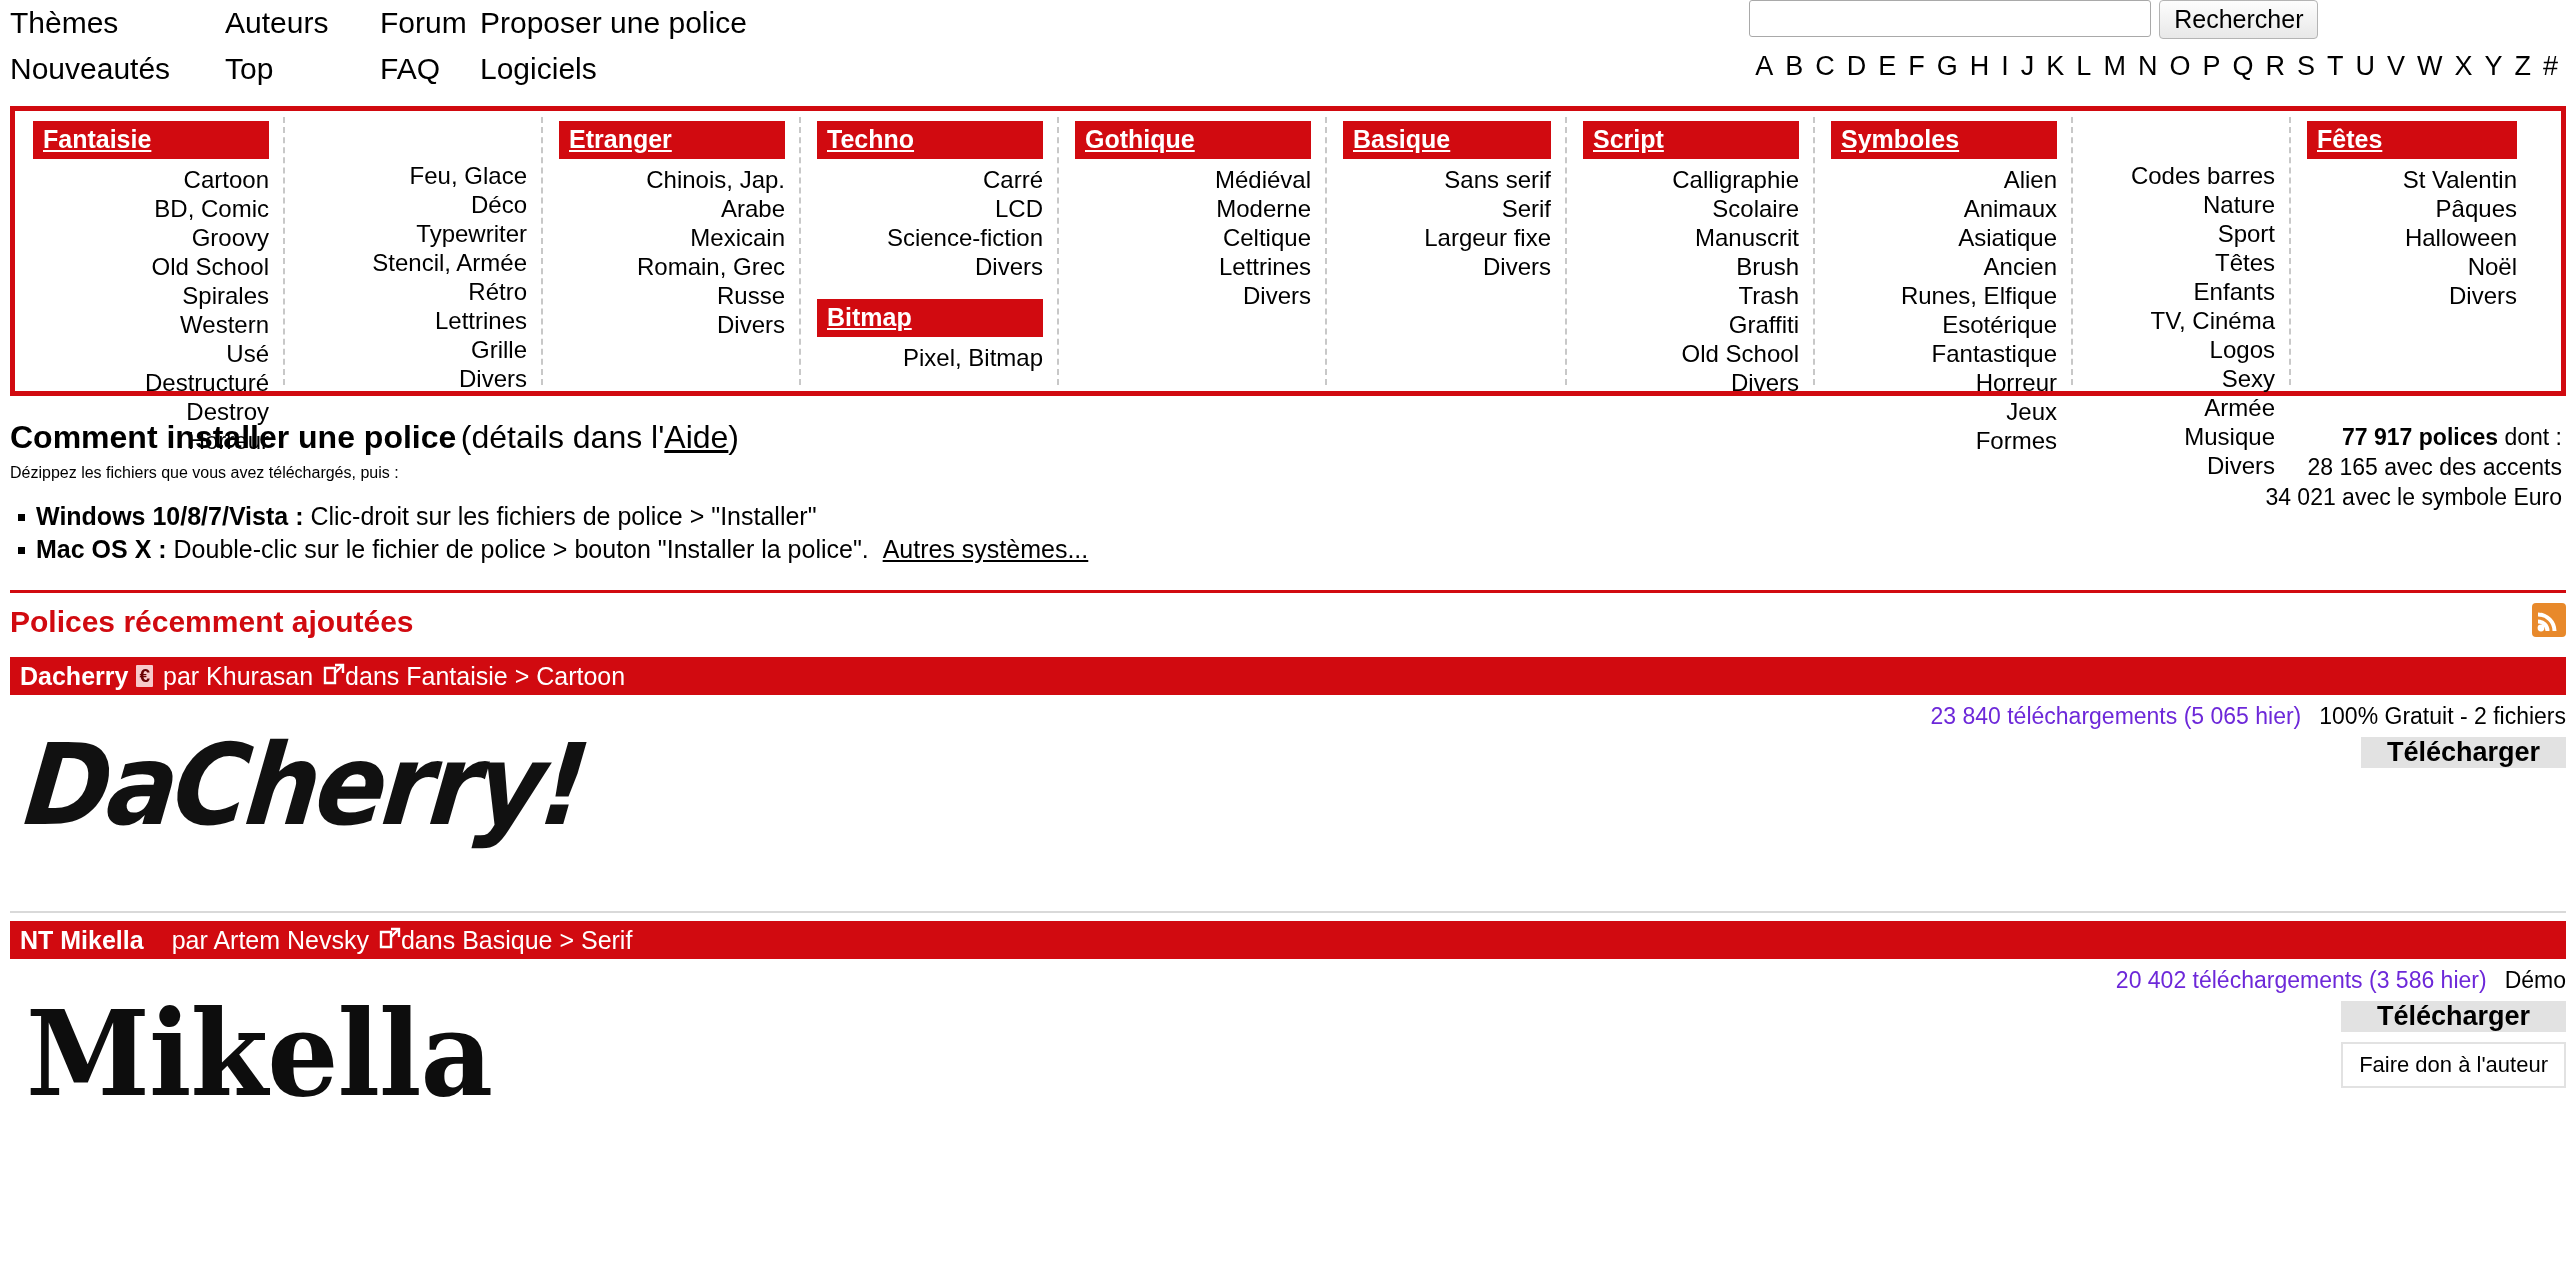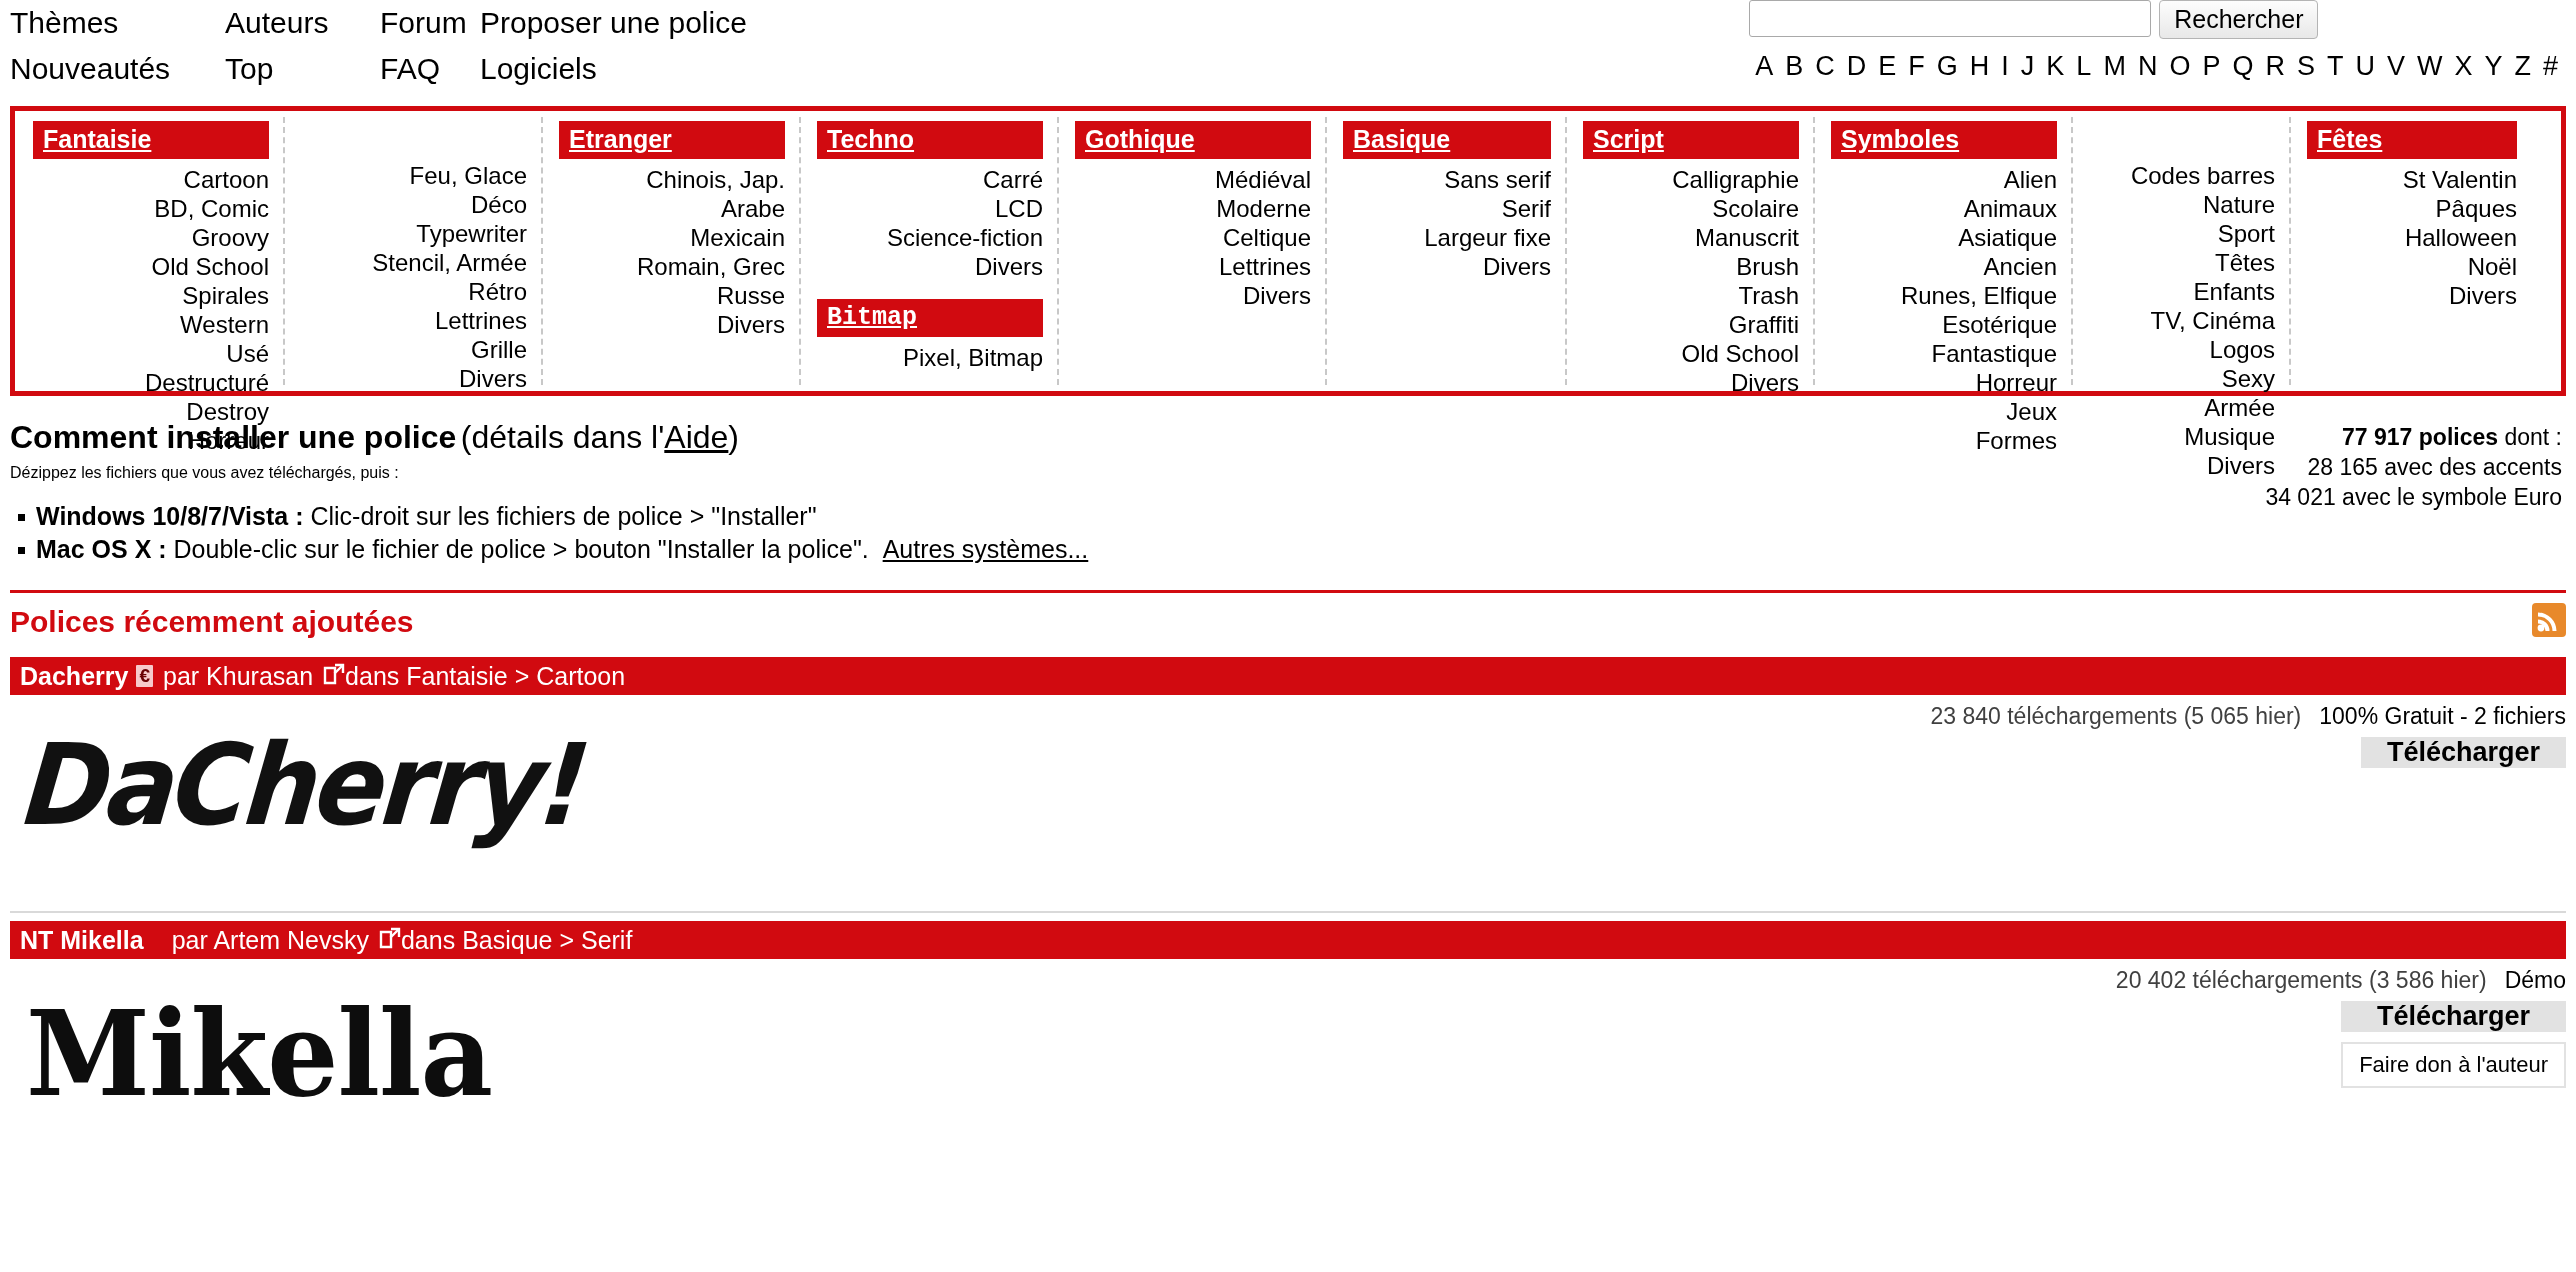--- a/index.html
+++ b/index.html
@@ -77,21 +77,21 @@
   .c-w10 { width: 240px; } 
 
   .cat-title {
     display: block;
     background: #d10a10; color: #fff;
     font-size: 25px; font-weight: bold;
     padding: 4px 10px 5px 10px;
     margin-bottom: 8px;
     white-space: nowrap;
   }
-  .cat-title.spaced { margin-top: 16px; font-family: Liberation Mono, monospace; }
+  .cat-title.spaced { margin-top: 16px; }
   .cat-list { list-style: none; margin: 0; padding: 0; text-align: right; }
   .cat-list li { line-height: 26px; }
   .cat-link {
     font-size: 24px; color: #000; text-decoration: none;
     white-space: nowrap;
   }
   .cat-pad-top { padding-top: 42px; }
 
   
   .install {
@@ -152,21 +152,21 @@
   .font-author { font-size: 25px; color: #fff; margin-left: 2px; }
   .font-author a { color: #fff; text-decoration: none; }
   .ext-icon { margin-left: 10px; display: inline-block; vertical-align: -3px; }
   .font-cat { font-size: 25px; color: #fff; text-decoration: none; }
 
   .font-meta {
     margin: 6px 10px 0 10px; display: flex;
     justify-content: flex-end; align-items: center; gap: 18px;
     height: 30px;
   }
-  .dl-count { font-size: 23px; color: #404040; }
+  .dl-count { font-size: 23px; color: #6d28d9; }
   .dl-tag { font-size: 23px; color: #000; }
   .dl-demo { font-size: 23px; color: #000; text-decoration: none; }
 
   .font-body { position: relative; margin: 0 10px; }
   .preview { padding-left: 16px; }
   .btn-col {
     position: absolute; right: 0; top: 6px;
     display: flex; flex-direction: column; align-items: stretch; gap: 10px;
   }
   .btn-dl {

